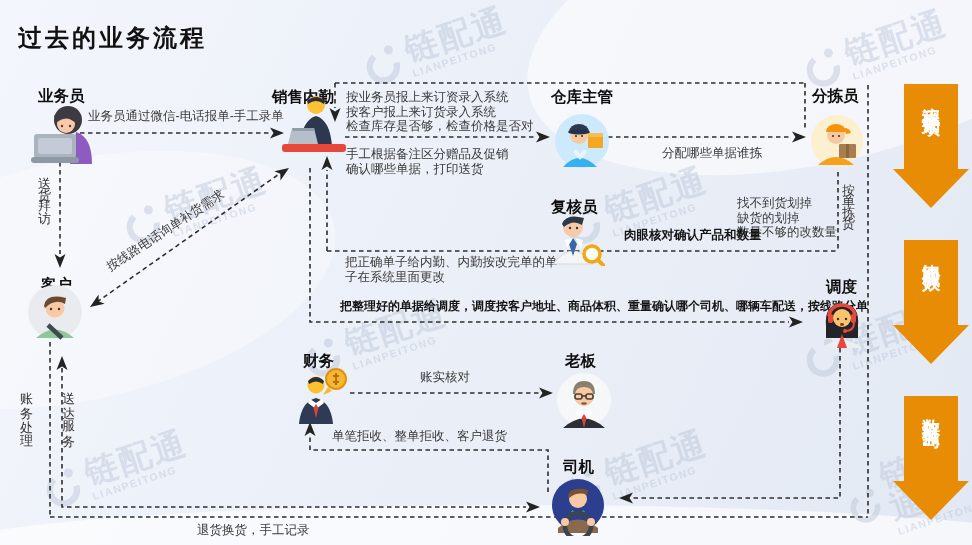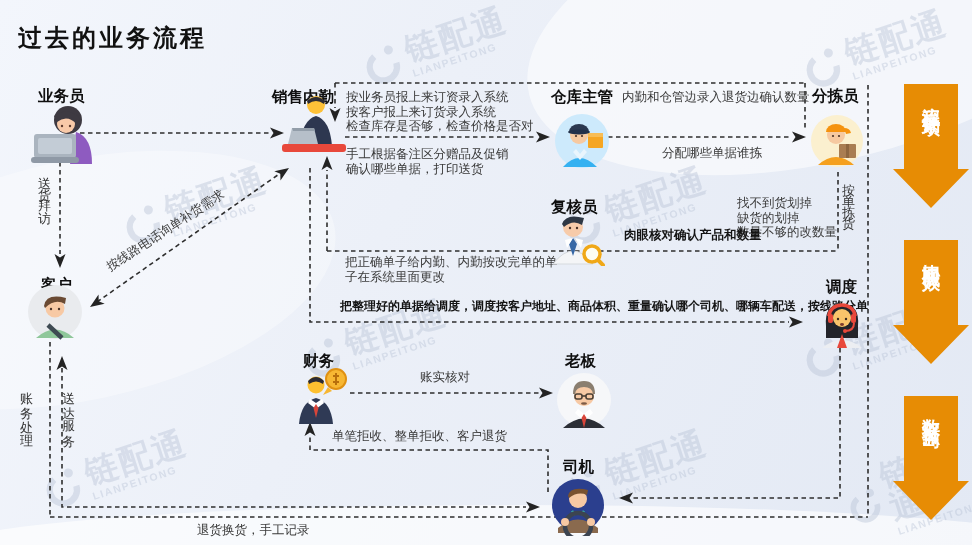--- a/index.html
+++ b/index.html
@@ -193,27 +193,27 @@
   <div class="role" style="left:272px;top:87px">销售内勤</div>
   <div class="role" style="left:551px;top:87px">仓库主管</div>
   <div class="role" style="left:812px;top:86px">分拣员</div>
   <div class="role" style="left:551px;top:197px">复核员</div>
   <div class="role" style="left:826px;top:277px">调度</div>
   <div class="role" style="left:41px;top:275px">客户</div>
   <div class="role" style="left:303px;top:351px">财务</div>
   <div class="role" style="left:565px;top:351px">老板</div>
   <div class="role" style="left:563px;top:457px">司机</div>
 
+  <div class="txt" style="left:88px;top:109px">业务员通过微信-电话报单-手工录单</div>
   <div class="txt rot" style="left:104px;top:262px">按线路电话询单补货需求</div>
   <div class="txt" style="left:346px;top:90px">按业务员报上来订资录入系统
 按客户报上来订货录入系统
 检查库存是否够，检查价格是否对</div>
   <div class="txt" style="left:346px;top:147px">手工根据备注区分赠品及促销
 确认哪些单据，打印送货</div>
-  <div class="txt" style="left:622px;top:90px">内勤和仓管边录入退货边确认数量</div>
   <div class="txt" style="left:662px;top:146px">分配哪些单据谁拣</div>
   <div class="txt" style="left:737px;top:196px">找不到货划掉
 缺货的划掉
 数量不够的改数量</div>
   <div class="txt b" style="left:602px;top:228px">肉眼核对确认产品和数量</div>
   <div class="txt" style="left:345px;top:255px">把正确单子给内勤、内勤按改完单的单
 子在系统里面更改</div>
   <div class="txt b" style="left:318px;top:299px;font-size:12px">把整理好的单据给调度，调度按客户地址、商品体积、重量确认哪个司机、哪辆车配送，按线路分单</div>
   <div class="txt" style="left:420px;top:370px">账实核对</div>
   <div class="txt" style="left:332px;top:429px">单笔拒收、整单拒收、客户退货</div>

